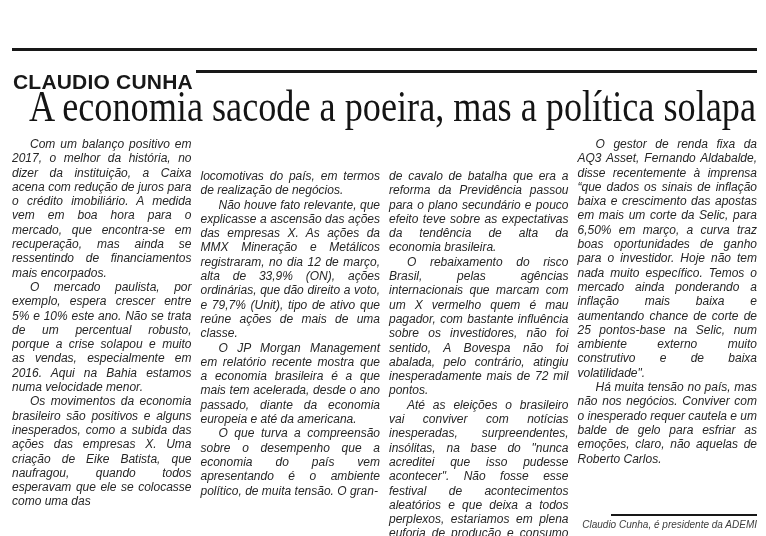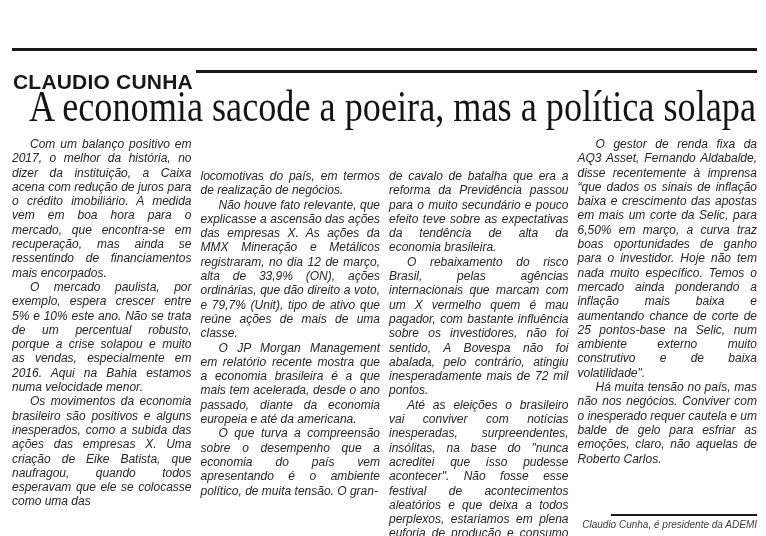--- a/index.html
+++ b/index.html
@@ -115,21 +115,21 @@
     </div>
 
     <div class="col">
       <p class="cont">locomotivas do país, em termos de realização de negócios.</p>
       <p>Não houve fato relevante, que explicasse a ascensão das ações das empresas X. As ações da MMX Mineração e Metálicos registraram, no dia 12 de março, alta de 33,9% (ON), ações ordinárias, que dão direito a voto, e 79,7% (Unit), tipo de ativo que reúne ações de mais de uma classe.</p>
       <p>O JP Morgan Management em relatório recente mostra que a economia brasileira é a que mais tem acelerada, desde o ano passado, diante da economia europeia e até da americana.</p>
       <p class="gap">O que turva a compreensão sobre o desempenho que a economia do país vem apresentando é o ambiente político, de muita tensão. O gran-</p>
     </div>
 
     <div class="col">
-      <p class="cont">de cavalo de batalha que era a reforma da Previdência passou para o muito secundário e pouco efeito teve sobre as expectativas da tendência de alta da economia brasileira.</p>
+      <p class="cont">de cavalo de batalha que era a reforma da Previdência passou para o plano secundário e pouco efeito teve sobre as expectativas da tendência de alta da economia brasileira.</p>
       <p>O rebaixamento do risco Brasil, pelas agências internacionais que marcam com um X vermelho quem é mau pagador, com bastante influência sobre os investidores, não foi sentido, A Bovespa não foi abalada, pelo contrário, atingiu inesperadamente mais de 72 mil pontos.</p>
       <p>Até as eleições o brasileiro vai conviver com notícias inesperadas, surpreendentes, insólitas, na base do "nunca acreditei que isso pudesse acontecer". Não fosse esse festival de acontecimentos aleatórios e que deixa a todos perplexos, estariamos em plena euforia de produção e consumo de produtos e serviços.</p>
     </div>
 
     <div class="col">
       <p>O gestor de renda fixa da AQ3 Asset, Fernando Aldabalde, disse recentemente à imprensa “que dados os sinais de inflação baixa e crescimento das apostas em mais um corte da Selic, para 6,50% em março, a curva traz boas oportunidades de ganho para o investidor. Hoje não tem nada muito específico. Temos o mercado ainda ponderando a inflação mais baixa e aumentando chance de corte de 25 pontos-base na Selic, num ambiente externo muito construtivo e de baixa volatilidade".</p>
       <p>Há muita tensão no país, mas não nos negócios. Conviver com o inesperado requer cautela e um balde de gelo para esfriar as emoções, claro, não aquelas de Roberto Carlos.</p>
       <div class="credit">
         <div class="credit-rule"></div>
         <div class="credit-text">Claudio Cunha, é presidente da ADEMI</div>

